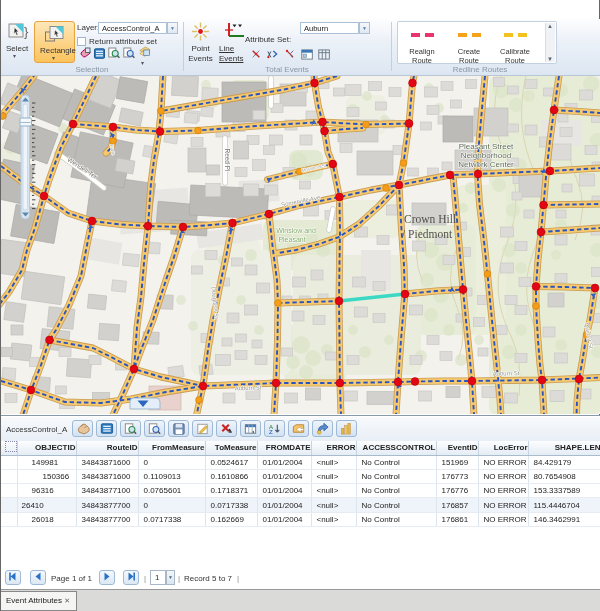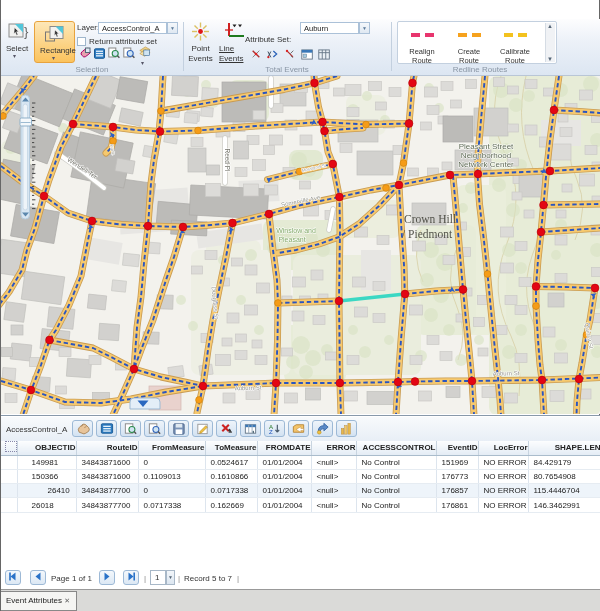--- a/index.html
+++ b/index.html
@@ -797,34 +797,47 @@
             <td>0.0524617</td>
             <td>01/01/2004</td>
             <td>&lt;null&gt;</td>
             <td>No Control</td>
             <td>151969</td>
             <td>NO ERROR</td>
             <td>84.429179</td>
           </tr>
     <tr>
             <td></td>
-            <td style="padding-left:14px">150366</td>
+            <td style="padding-left:25px">150366</td>
             <td>34843871600</td>
             <td>0.1109013</td>
             <td>0.1610866</td>
             <td>01/01/2004</td>
             <td>&lt;null&gt;</td>
             <td>No Control</td>
             <td>176773</td>
             <td>NO ERROR</td>
             <td>80.7654908</td>
           </tr>
+    <tr>
+            <td></td>
+            <td style="padding-left:14px">96316</td>
+            <td>34843877100</td>
+            <td>0.0765601</td>
+            <td>0.1718371</td>
+            <td>01/01/2004</td>
+            <td>&lt;null&gt;</td>
+            <td>No Control</td>
+            <td>176776</td>
+            <td>NO ERROR</td>
+            <td>153.3337589</td>
+          </tr>
     <tr class="alt">
             <td></td>
-            <td style="padding-left:30px">26410</td>
+            <td style="padding-left:4px">26410</td>
             <td>34843877700</td>
             <td>0</td>
             <td>0.0717338</td>
             <td>01/01/2004</td>
             <td>&lt;null&gt;</td>
             <td>No Control</td>
             <td>176857</td>
             <td>NO ERROR</td>
             <td>115.4446704</td>
           </tr>

